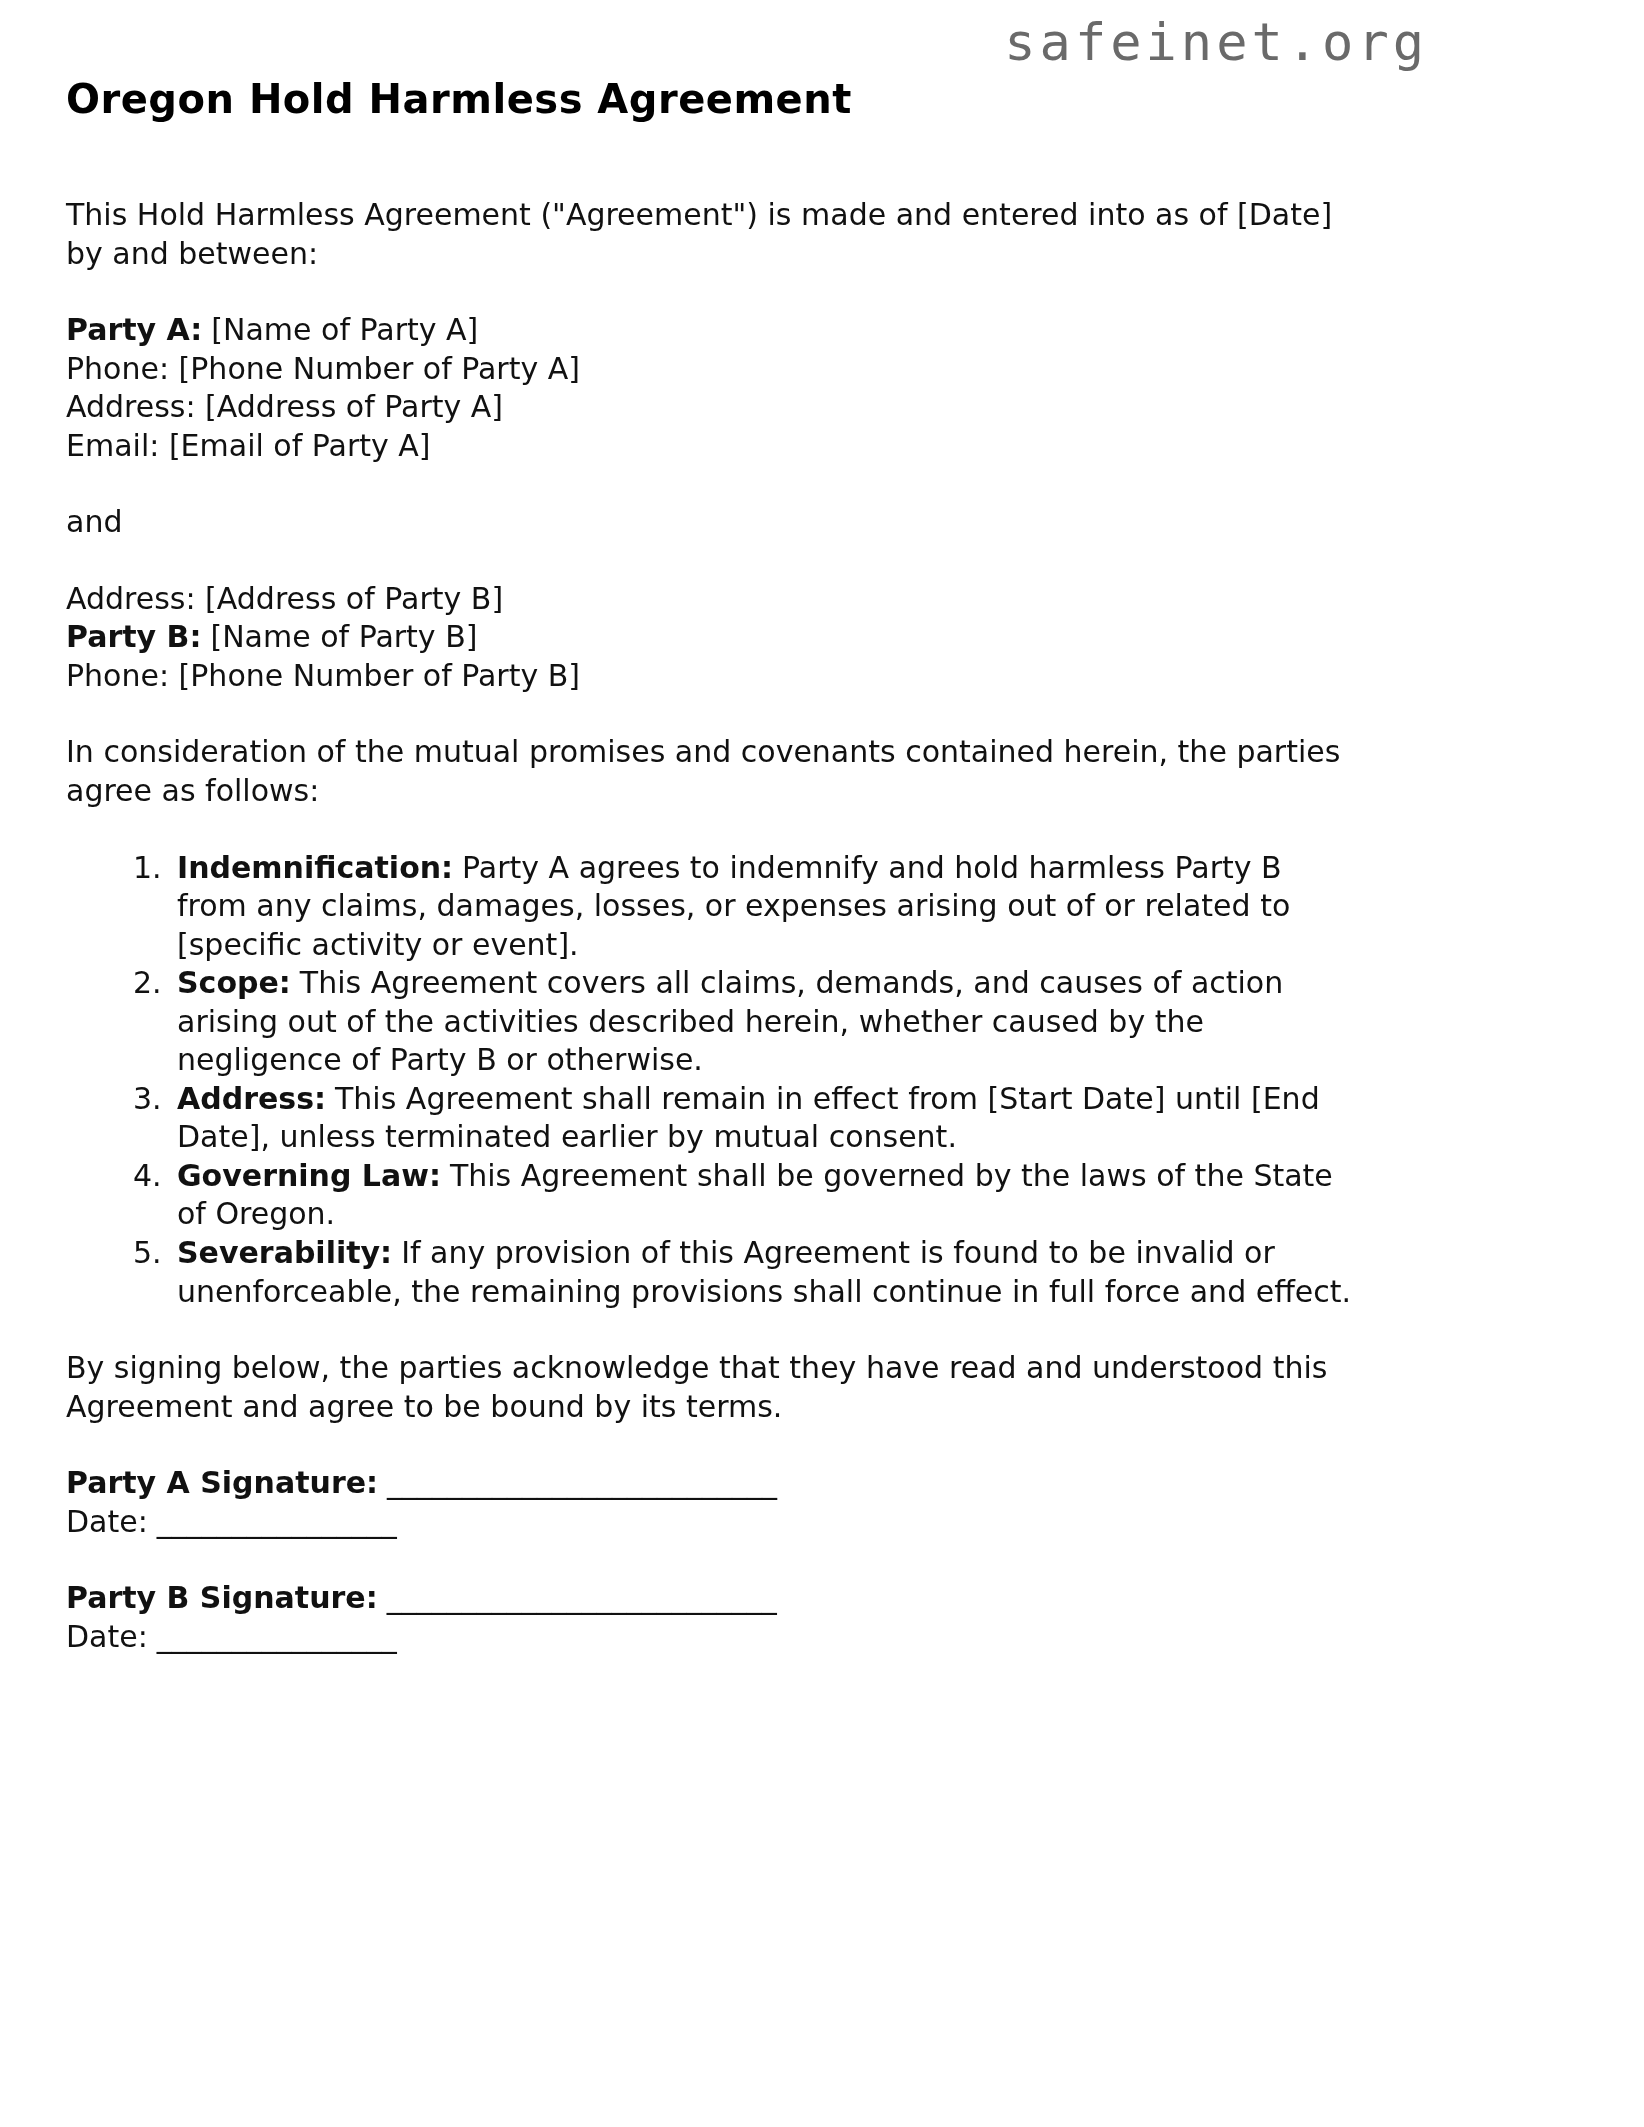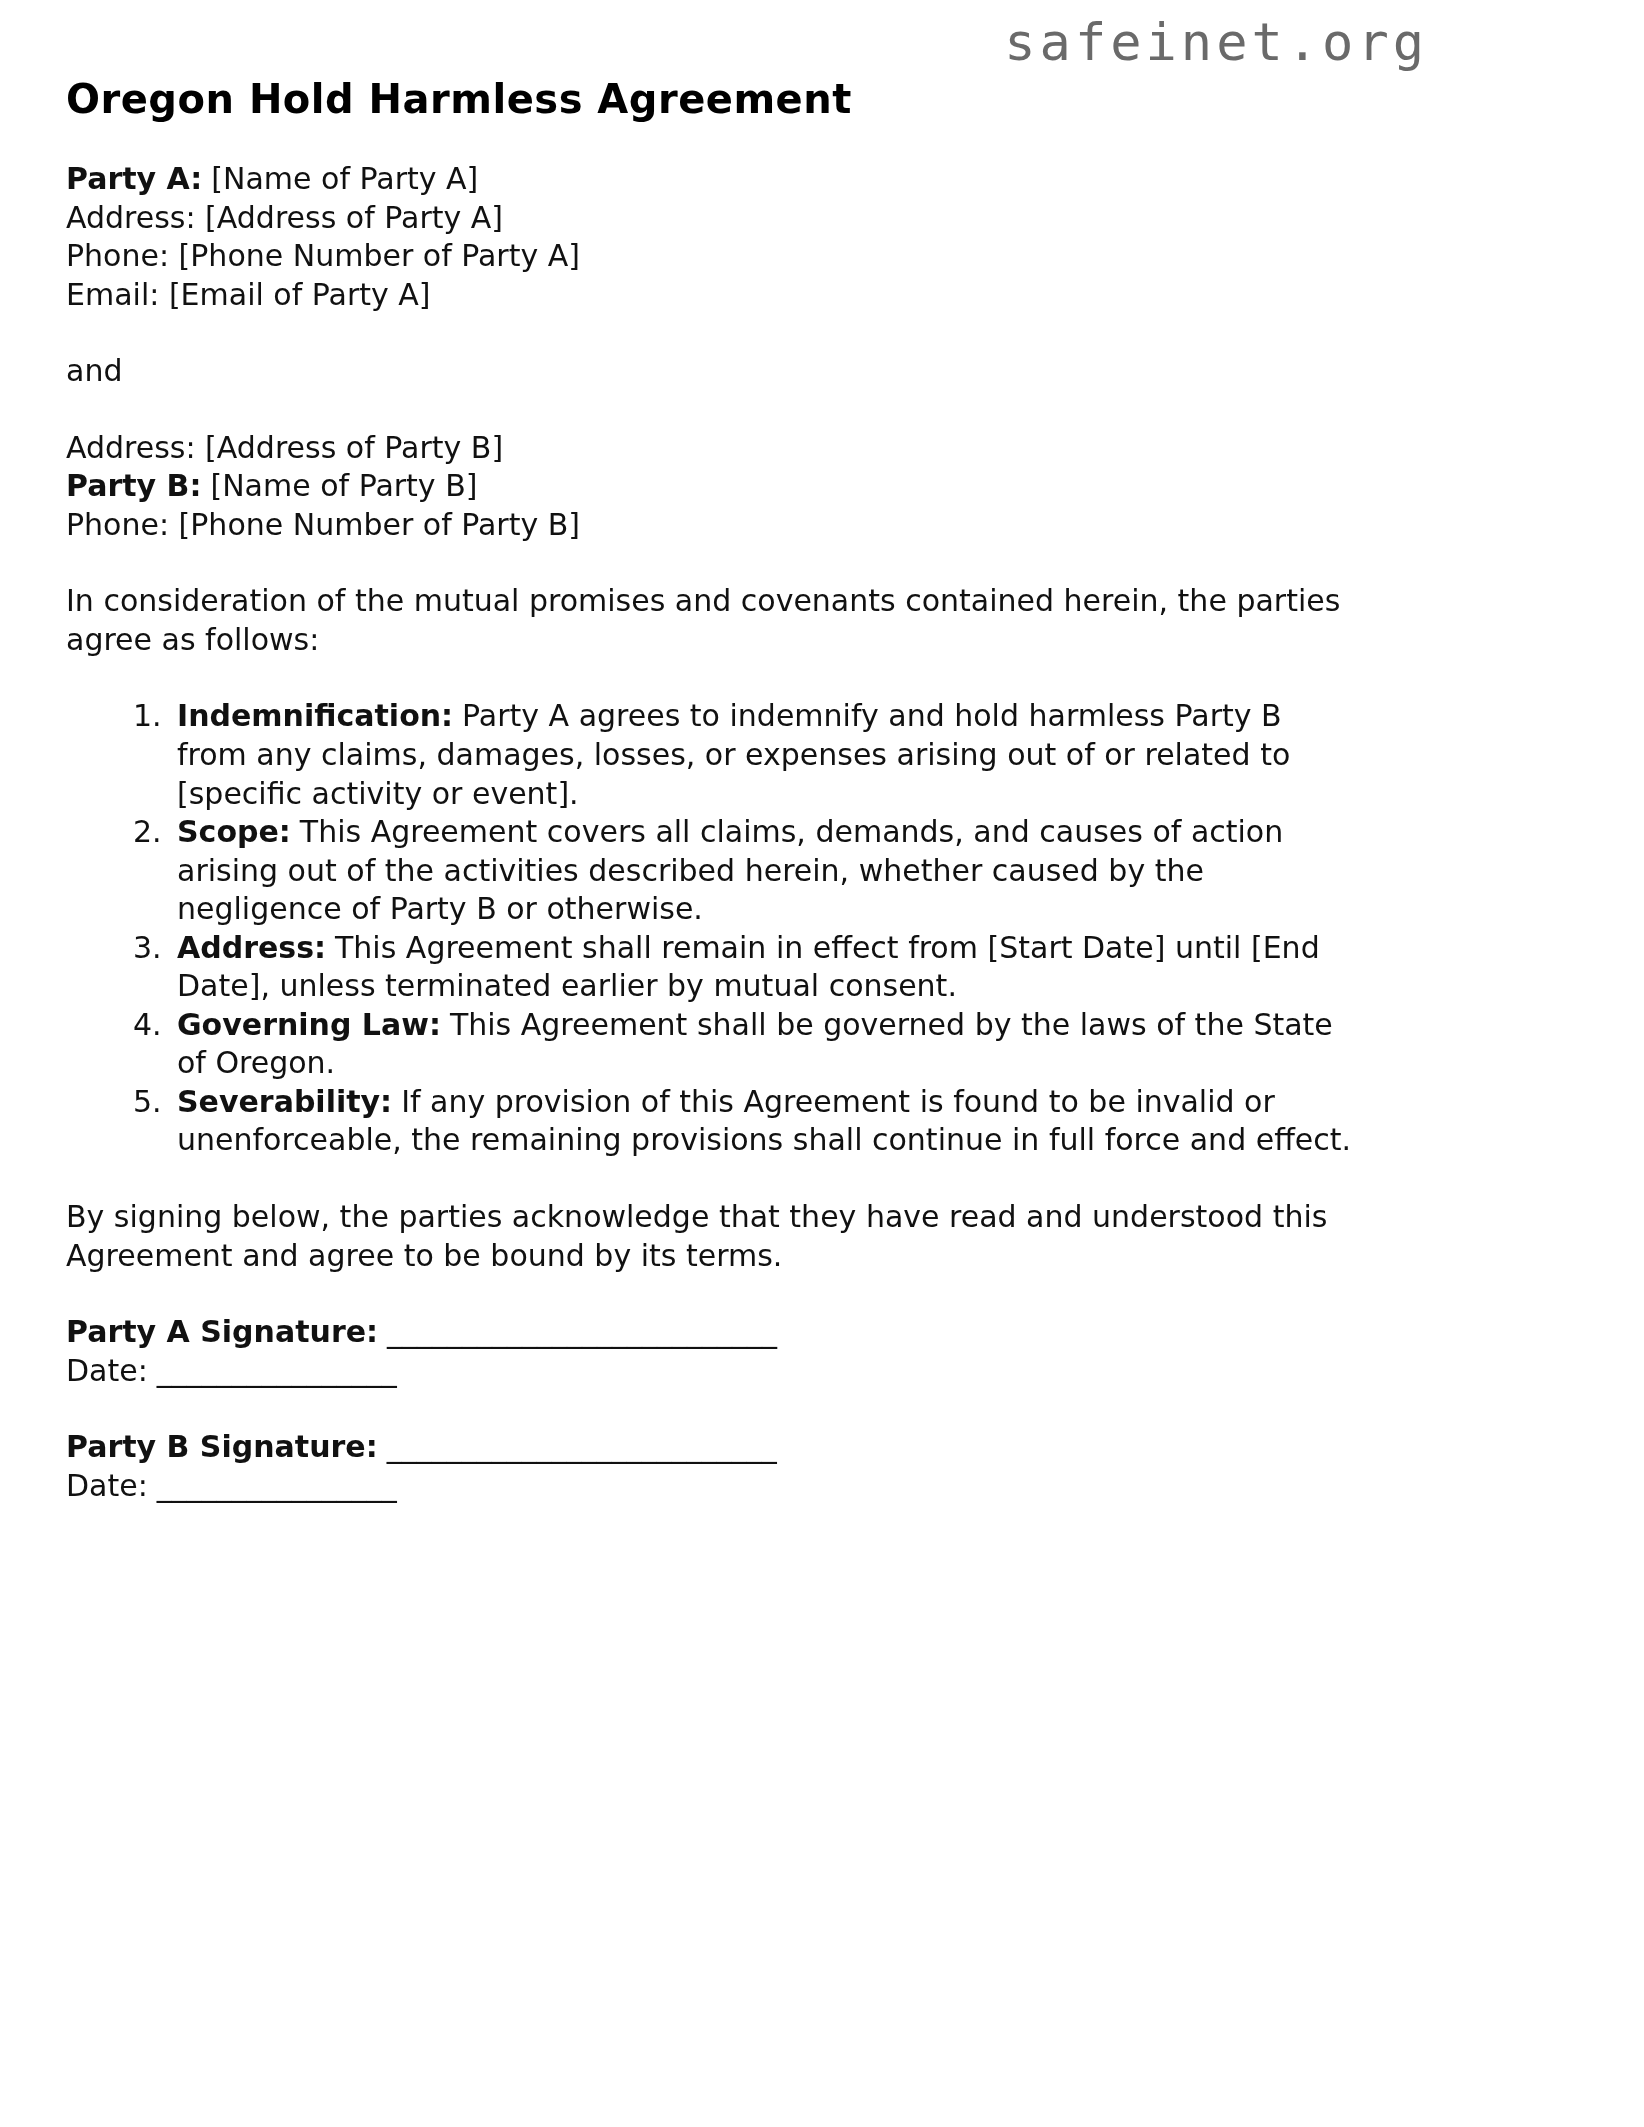--- a/index.html
+++ b/index.html
@@ -58,27 +58,28 @@
 </style>
 </head>
 <body>
 
 <div class="page">
 
   <div class="watermark">safeinet.org</div>
 
   <h1 class="doc-title">Oregon Hold Harmless Agreement</h1>
 
+  <p class="para" style="margin-top:74px">This Hold Harmless Agreement ("Agreement") is made and entered into as of [Date] by and between:</p>
 
   <div class="block">
     <div class="line">
       <span class="b">Party A:</span><span>[Name of Party A]</span>
     </div>
+    <div class="line">Phone: [Phone Number of Party A]</div>
     <div class="line">Address: [Address of Party A]</div>
-    <div class="line">Phone: [Phone Number of Party A]</div>
     <div class="line">Email: [Email of Party A]</div>
   </div>
 
   <p class="para">and</p>
 
   <div class="block">
     <div class="line">Address: [Address of Party B]</div>
     <div class="line">
       <span class="b">Party B:</span><span>[Name of Party B]</span>
     </div>

